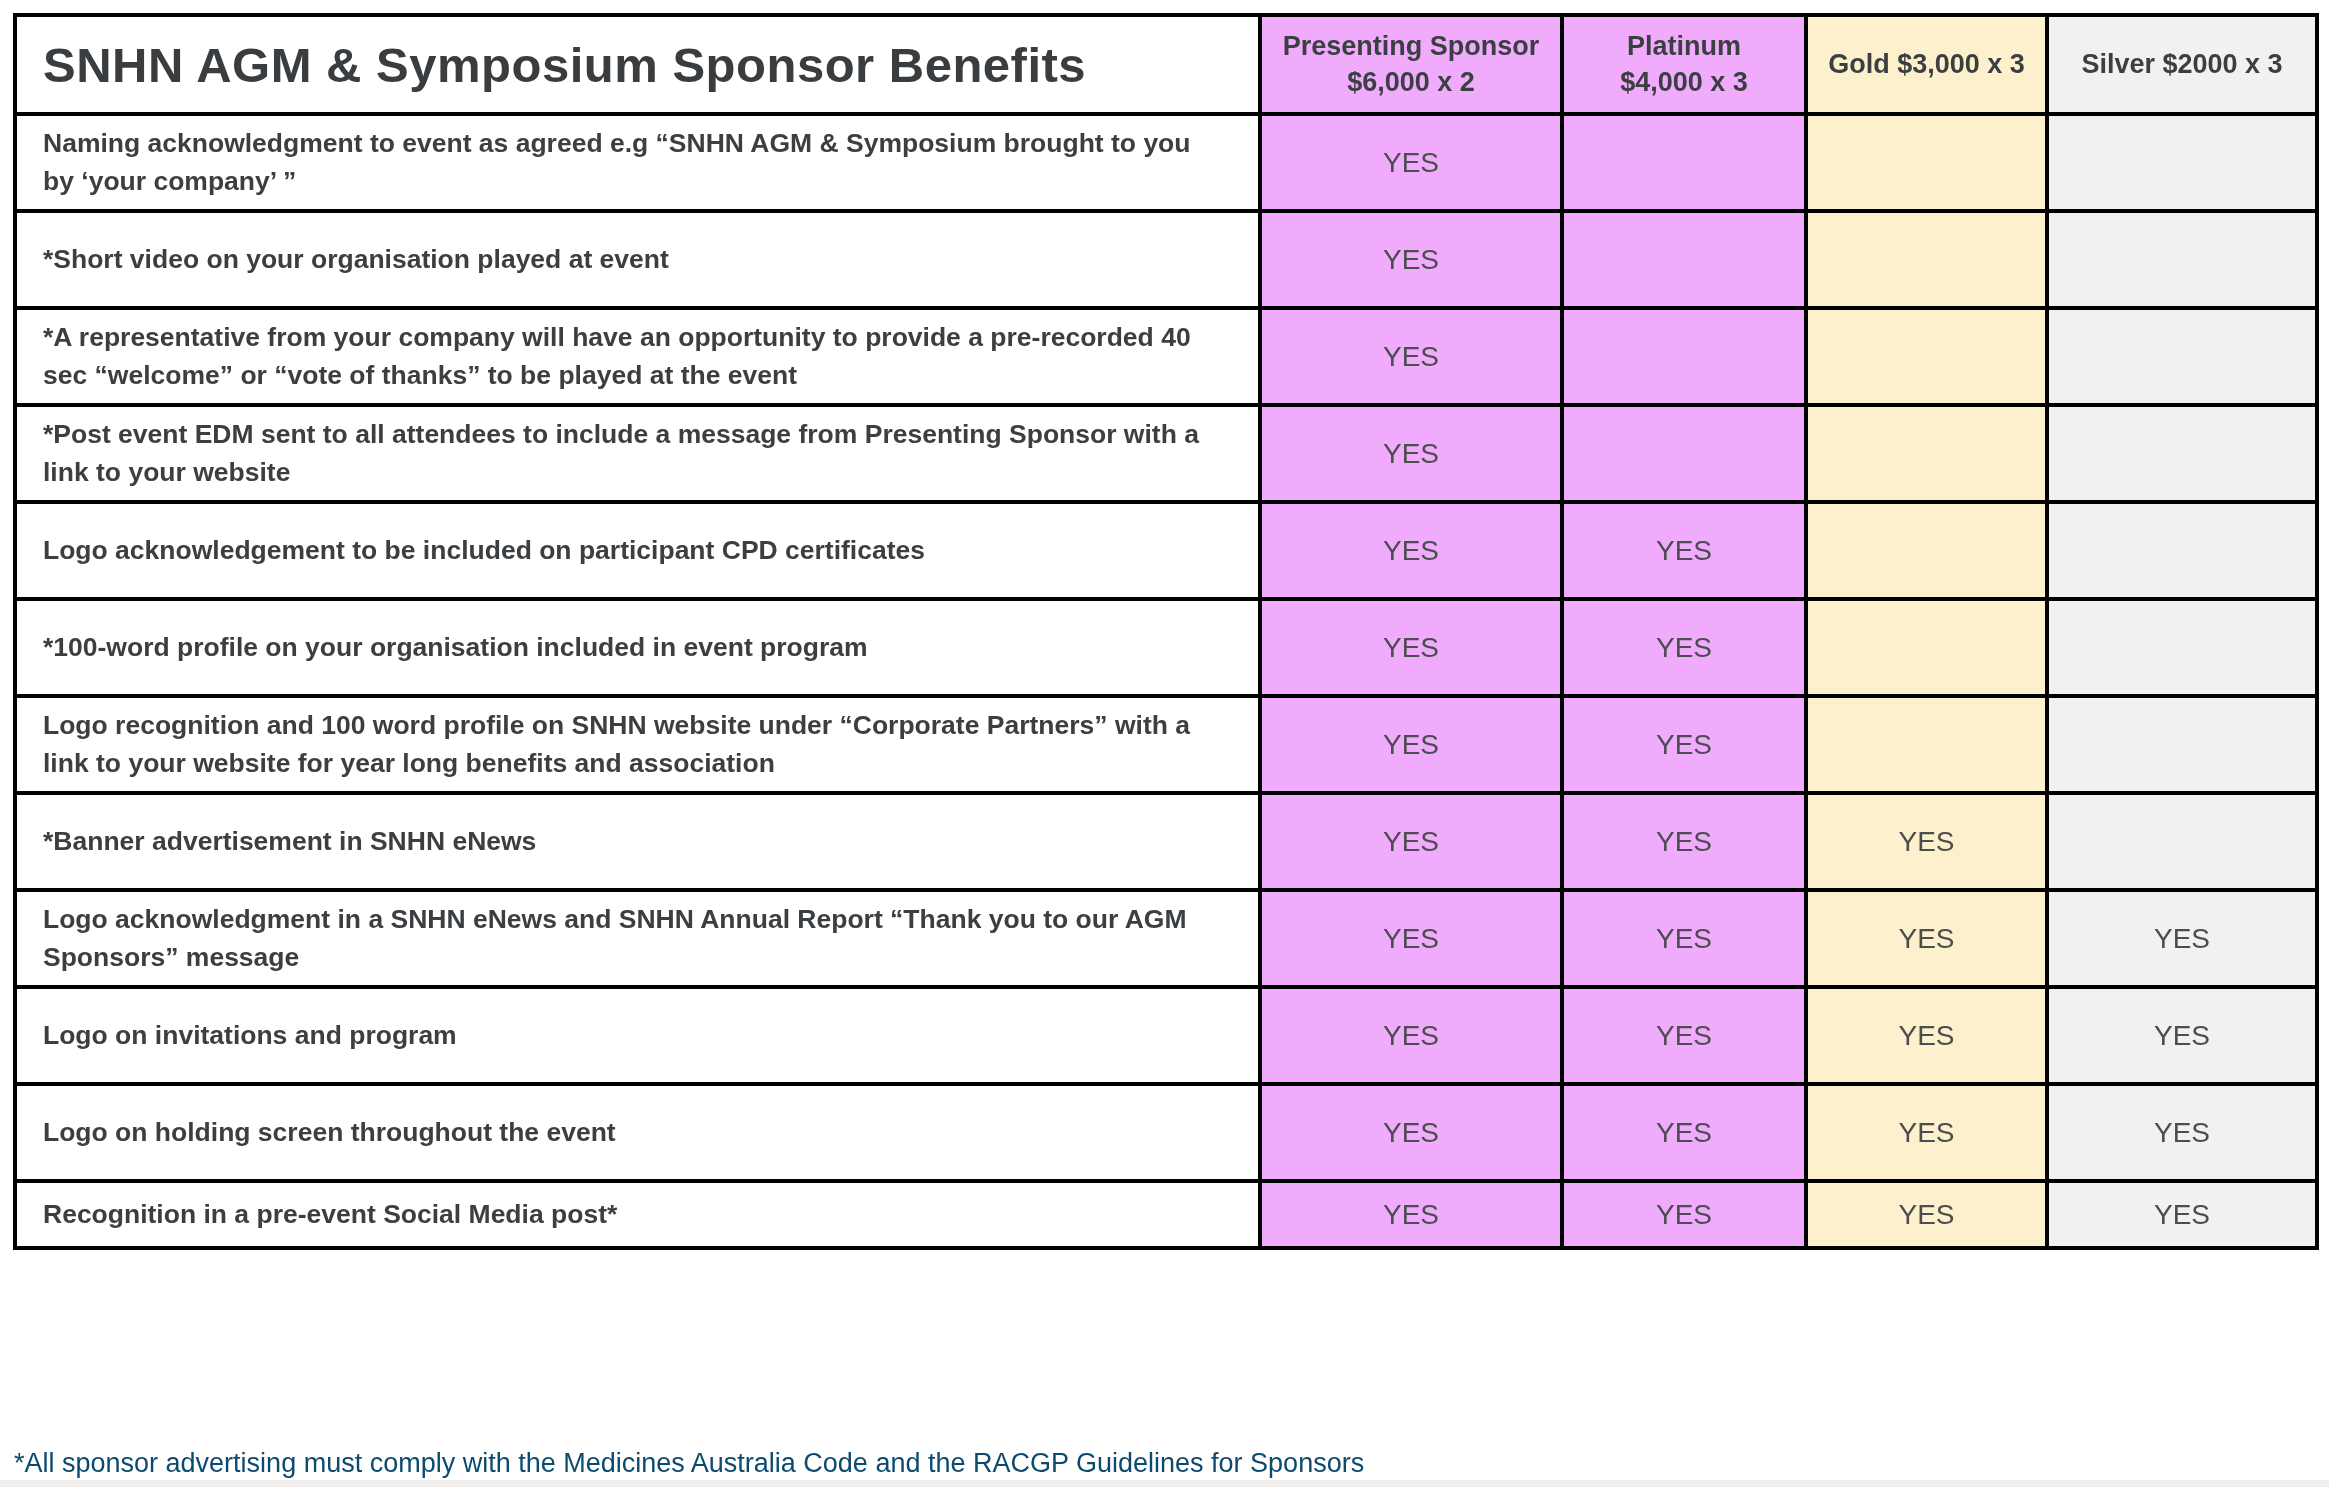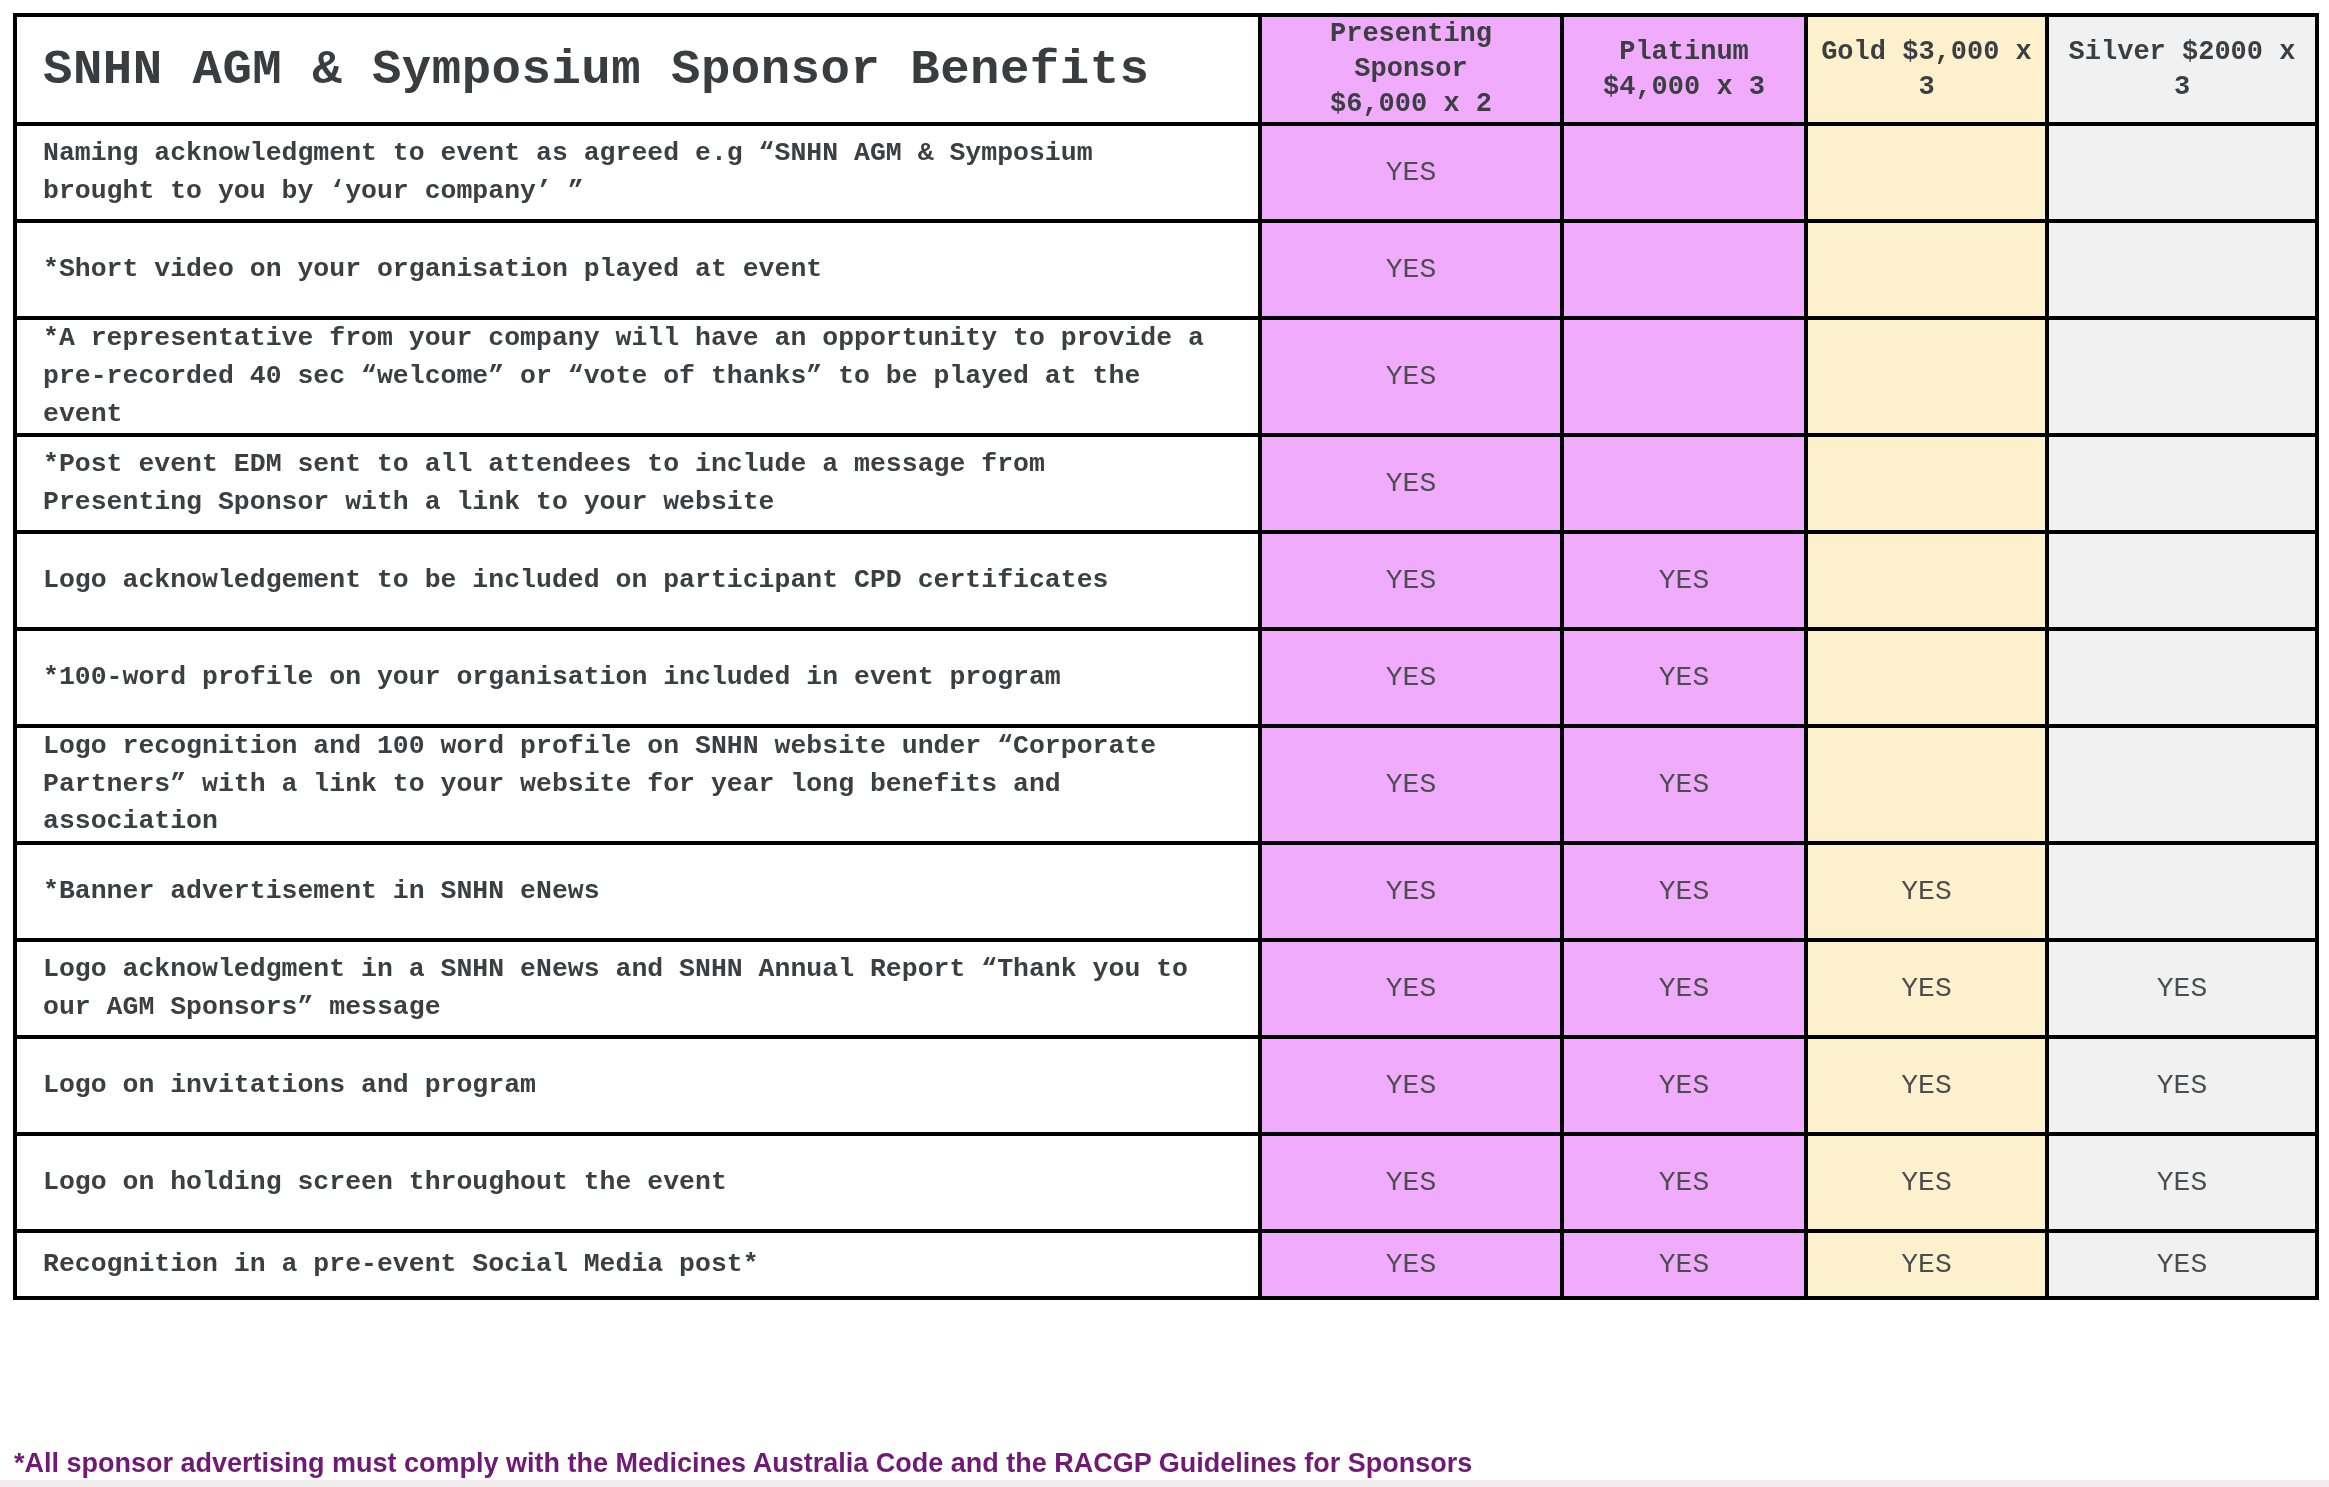--- a/index.html
+++ b/index.html
@@ -15,21 +15,20 @@
     background: #ffffff;
     overflow: hidden;
   }
   table.sponsor-table {
     position: absolute;
     left: 13px;
     top: 13px;
     width: 2302px;
     border-collapse: collapse;
     table-layout: fixed;
-    font-family: Liberation Mono, monospace;
   }
   col.c-benefit   { width: 1245px; }
   col.c-presenting{ width: 302px; }
   col.c-platinum  { width: 244px; }
   col.c-gold      { width: 241px; }
   col.c-silver    { width: 270px; }
 
   .sponsor-table th, .sponsor-table td {
     border: 4px solid #000000;
     vertical-align: middle;
@@ -73,22 +72,22 @@
   }
   .bg-presenting, .bg-platinum { background: #f0abfc; }
   .bg-gold   { background: #fdf1cd; }
   .bg-silver { background: #f1f1f1; }
 
   .footnote {
     position: absolute;
     left: 14px;
     top: 1448px;
     font-size: 27px;
-    font-weight: bold;
-    color: #701a75;
+    font-weight: normal;
+    color: #0c4a6e;
   }
   .bottom-strip {
     position: absolute;
     left: 0;
     bottom: 0;
     width: 100%;
     height: 7px;
     background: #f2eded;
   }
 </style>

